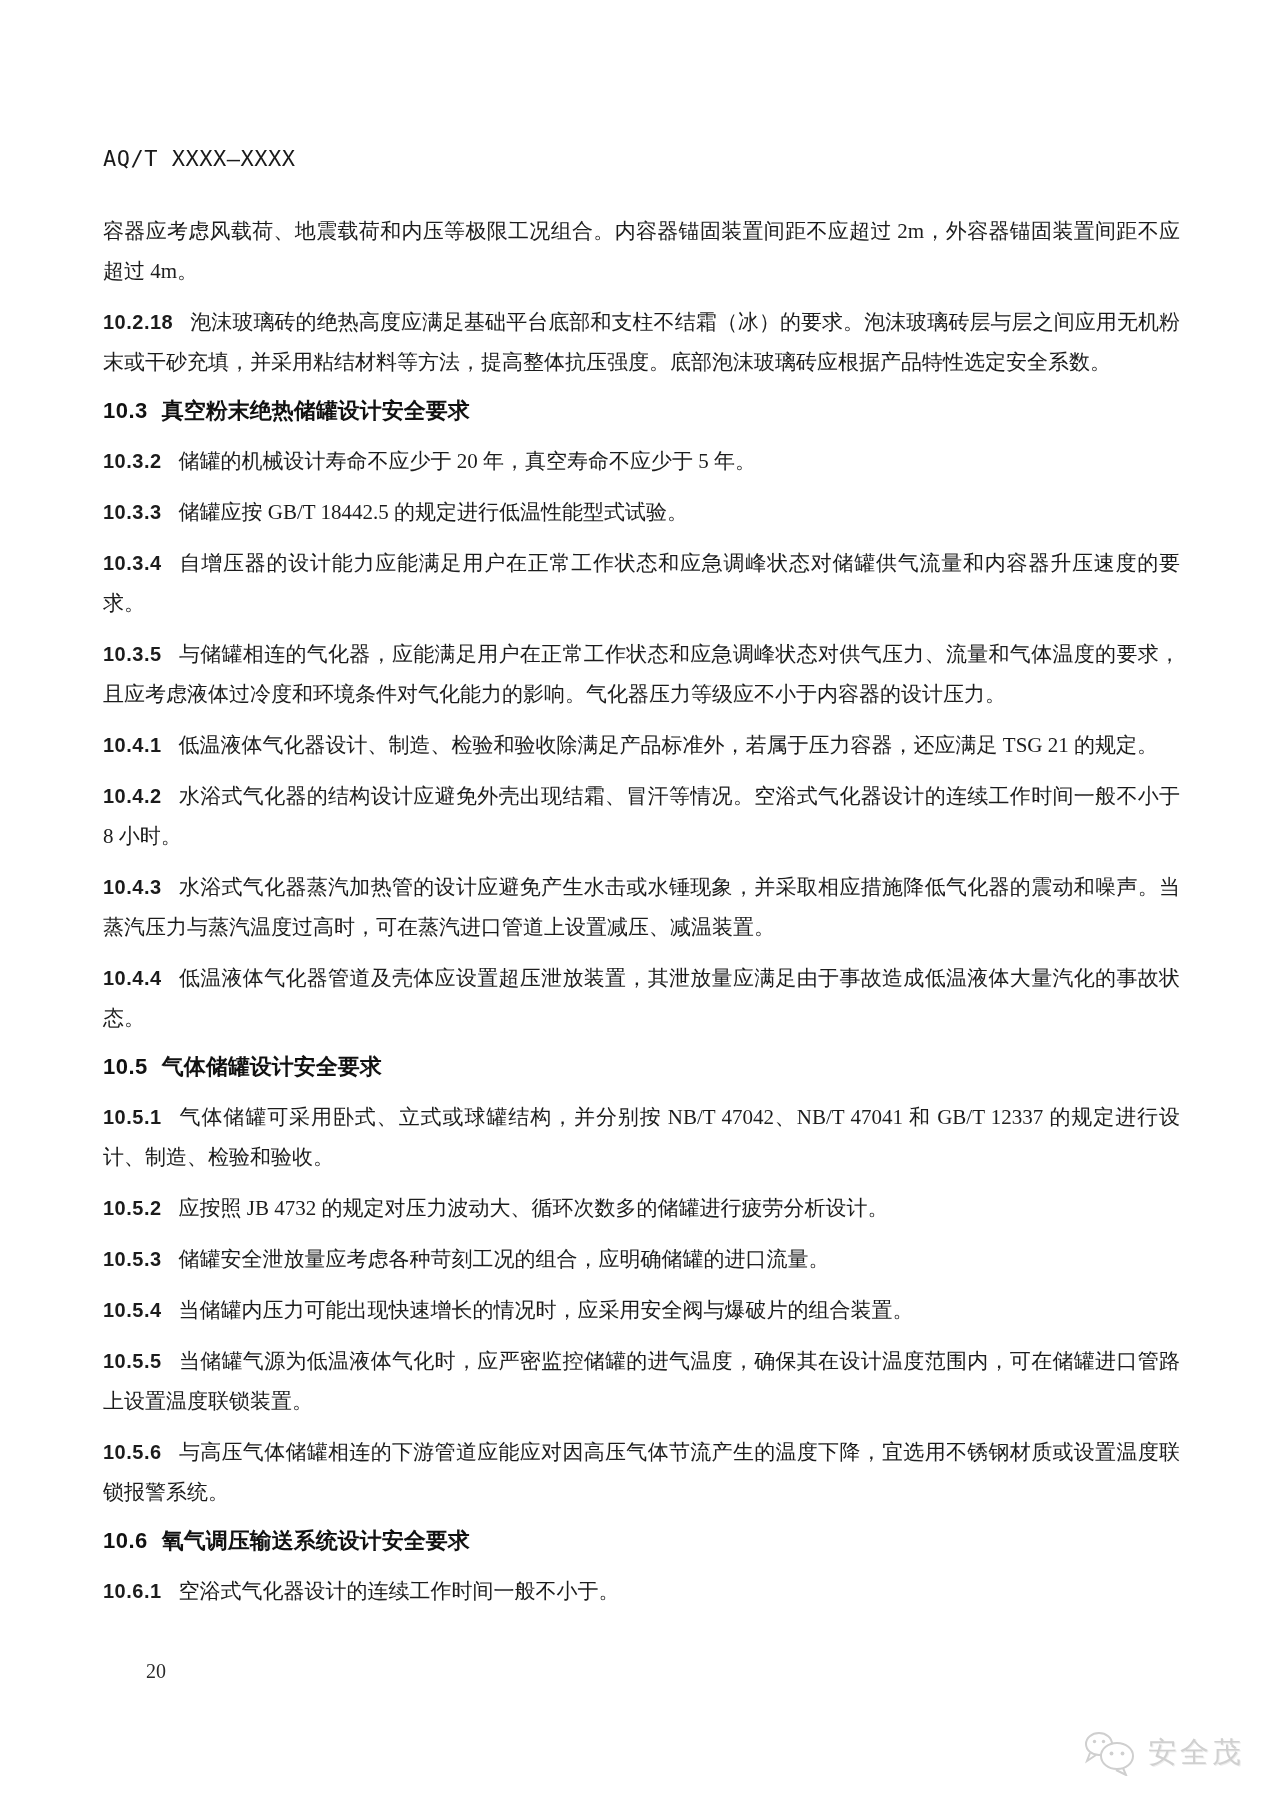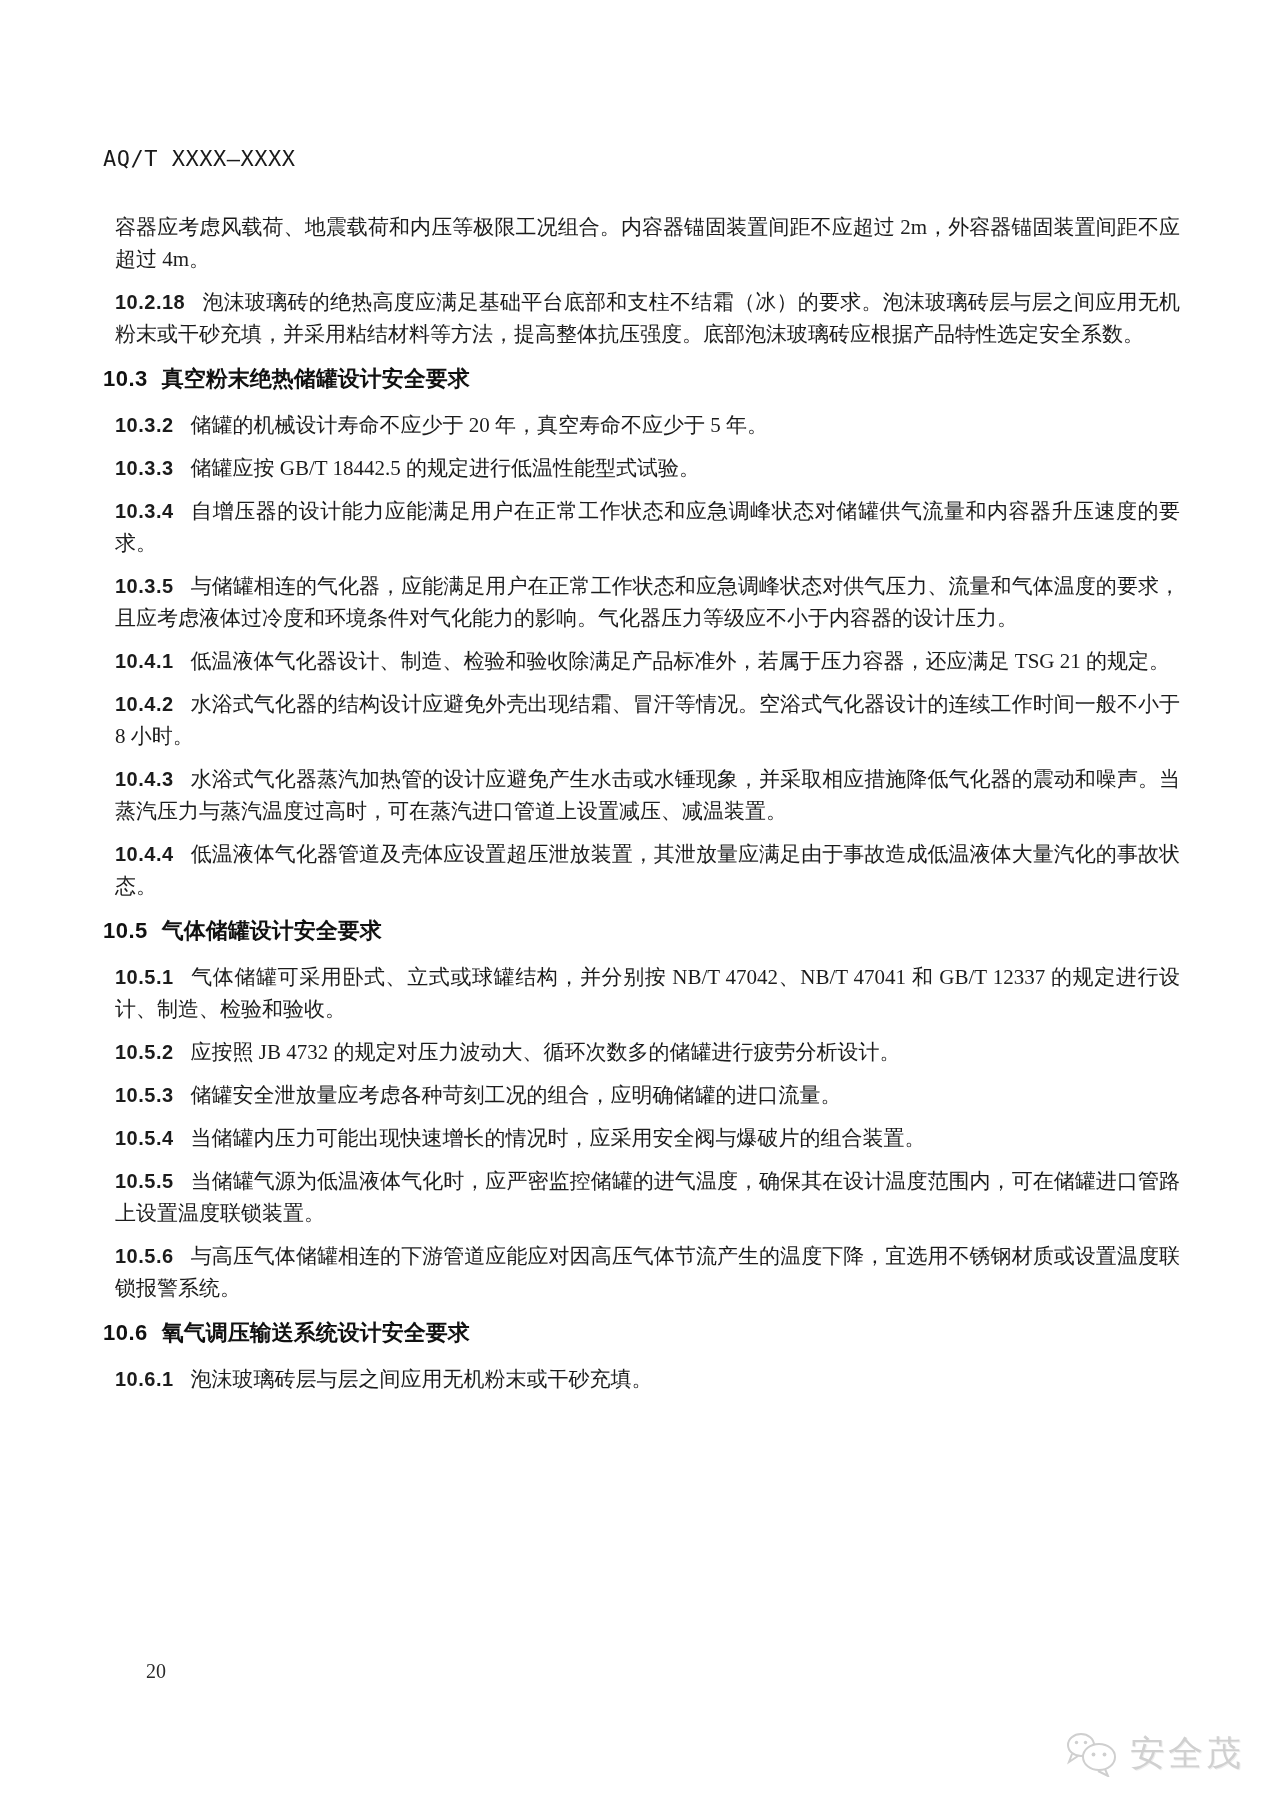--- a/index.html
+++ b/index.html
@@ -25,22 +25,22 @@
   .running-header {
     font-family: "DejaVu Sans Mono", monospace;
     font-size: 22px;
     letter-spacing: 0.5px;
     color: #1a1a1a;
     margin: 0 0 40px 0;
     white-space: nowrap;
   }
   p.clause {
     font-size: 21px;
-    line-height: 32px;
-    margin: 0 0 11px 12px;
+    line-height: 40px;
+    margin: 0 0 11px 0;
     text-align: justify;
     text-align-last: left;
   }
   p.clause .num {
     font-family: "Liberation Sans", "DejaVu Sans", sans-serif;
     font-weight: 700;
     font-size: 20px;
     letter-spacing: 0.5px;
     margin-right: 17px;
     white-space: nowrap;
@@ -68,21 +68,21 @@
   .watermark {
     position: absolute;
     right: 36px;
     top: 1730px;
     display: flex;
     align-items: center;
     gap: 10px;
   }
   .watermark .wm-text {
     font-family: "Liberation Sans", "DejaVu Sans", sans-serif;
-    font-size: 35px;
+    font-size: 29px;
     letter-spacing: 3px;
     color: #d0d0d0;
     text-shadow: 1px 1px 0 #eeeeee;
     white-space: nowrap;
   }
 </style>
 </head>
 <body>
 
 <div class="page">
@@ -164,21 +164,21 @@
 
     <p class="clause">
       <span class="num">10.5.6</span><span class="txt">与高压气体储罐相连的下游管道应能应对因高压气体节流产生的温度下降，宜选用不锈钢材质或设置温度联锁报警系统。</span>
     </p>
 
     <h2 class="sec">
       <span class="num">10.6</span><span class="txt">氧气调压输送系统设计安全要求</span>
     </h2>
 
     <p class="clause">
-      <span class="num">10.6.1</span><span class="txt">泡沫玻璃砖层与层之间应用无机粉末或干砂充填。</span>
+      <span class="num">10.6.1</span><span class="txt">空浴式气化器设计的连续工作时间一般不小于。</span>
     </p>
 
   </div>
 
   <div class="page-number">20</div>
 
   <div class="watermark">
     <svg class="wm-icon" width="56" height="46" viewBox="0 0 56 46">
       <g fill="none" stroke="#cfcfcf" stroke-width="2">
         <ellipse cx="17" cy="14" rx="13" ry="11"></ellipse>

